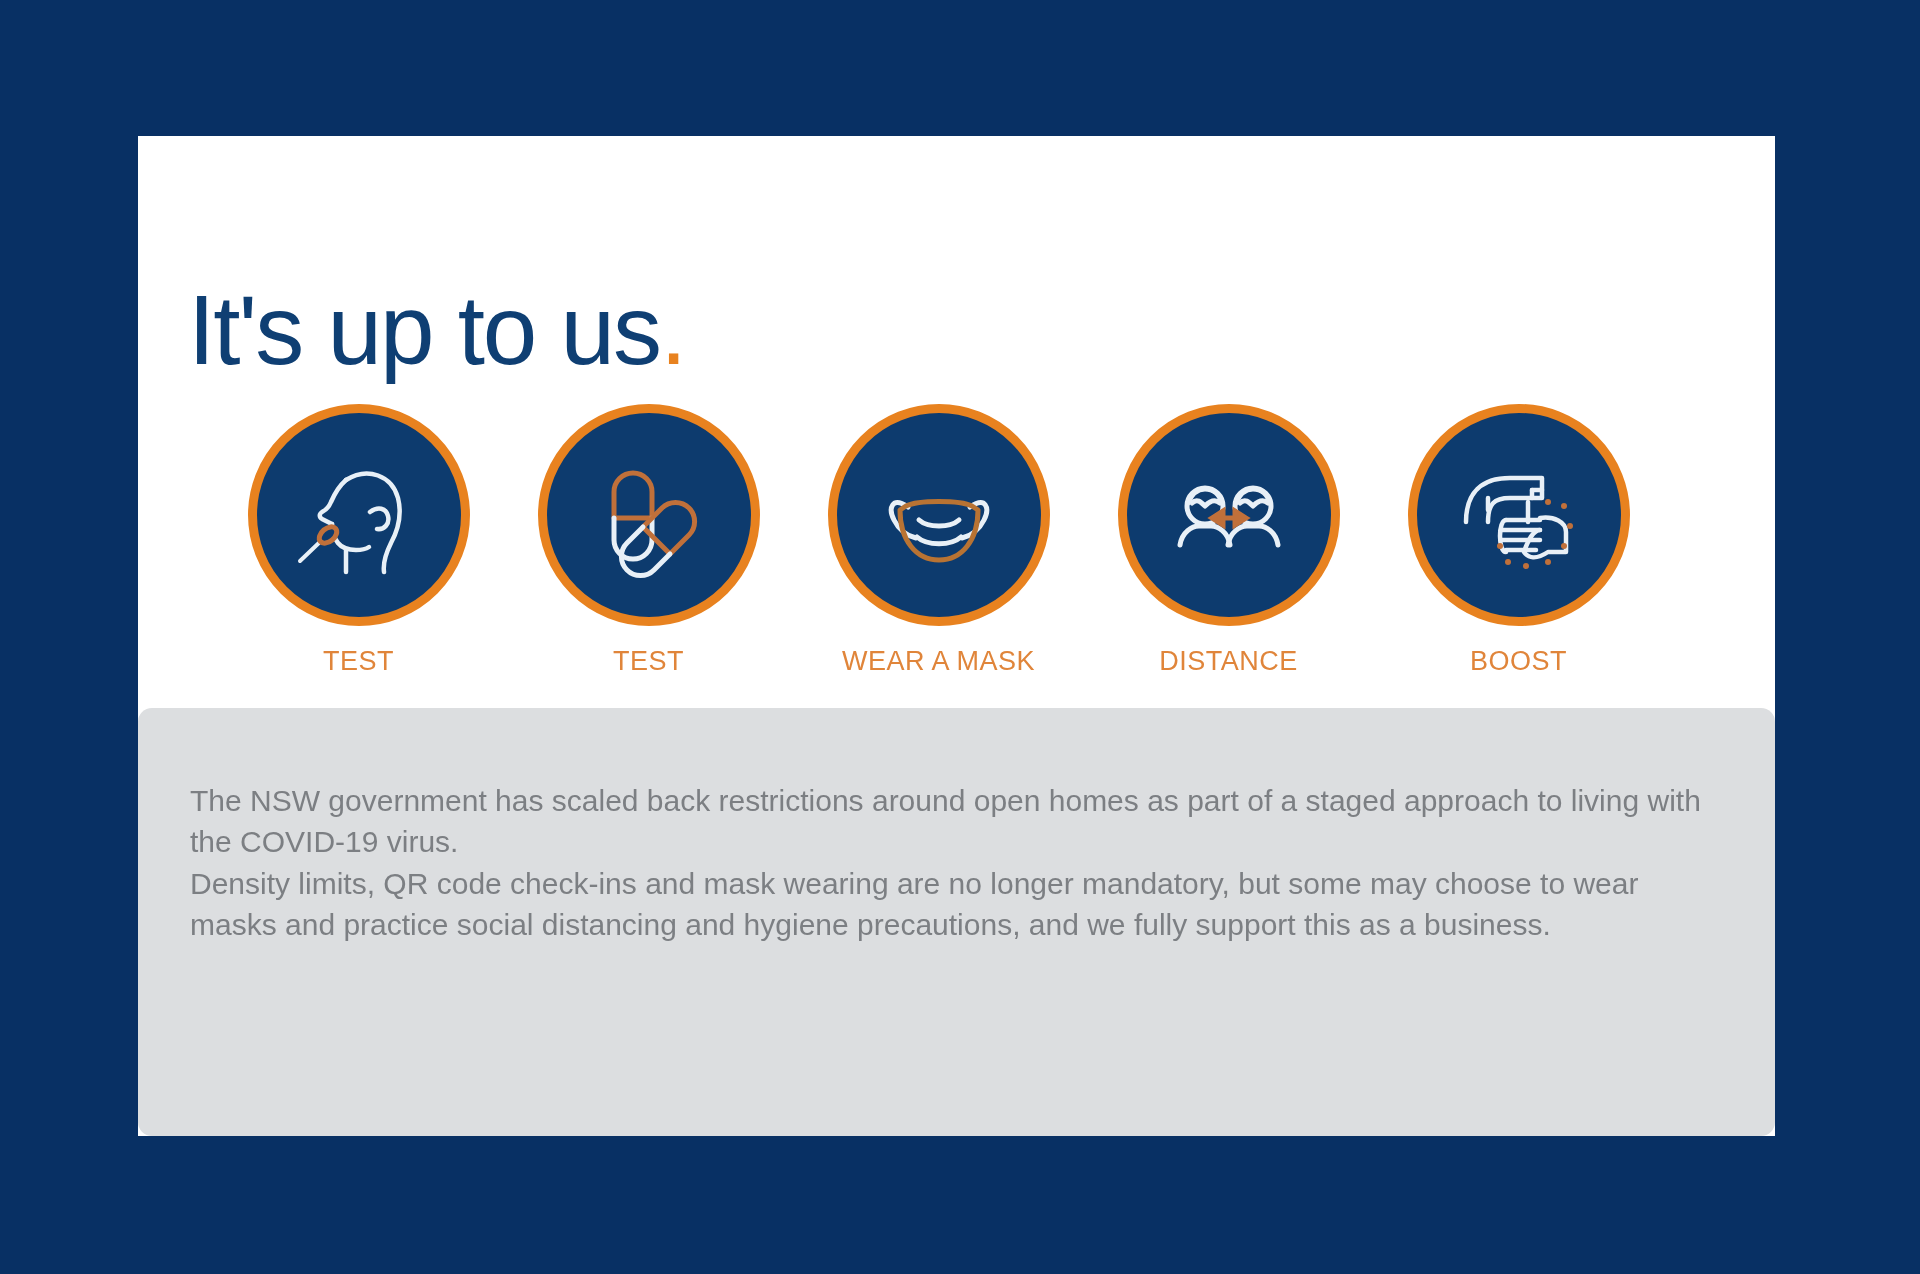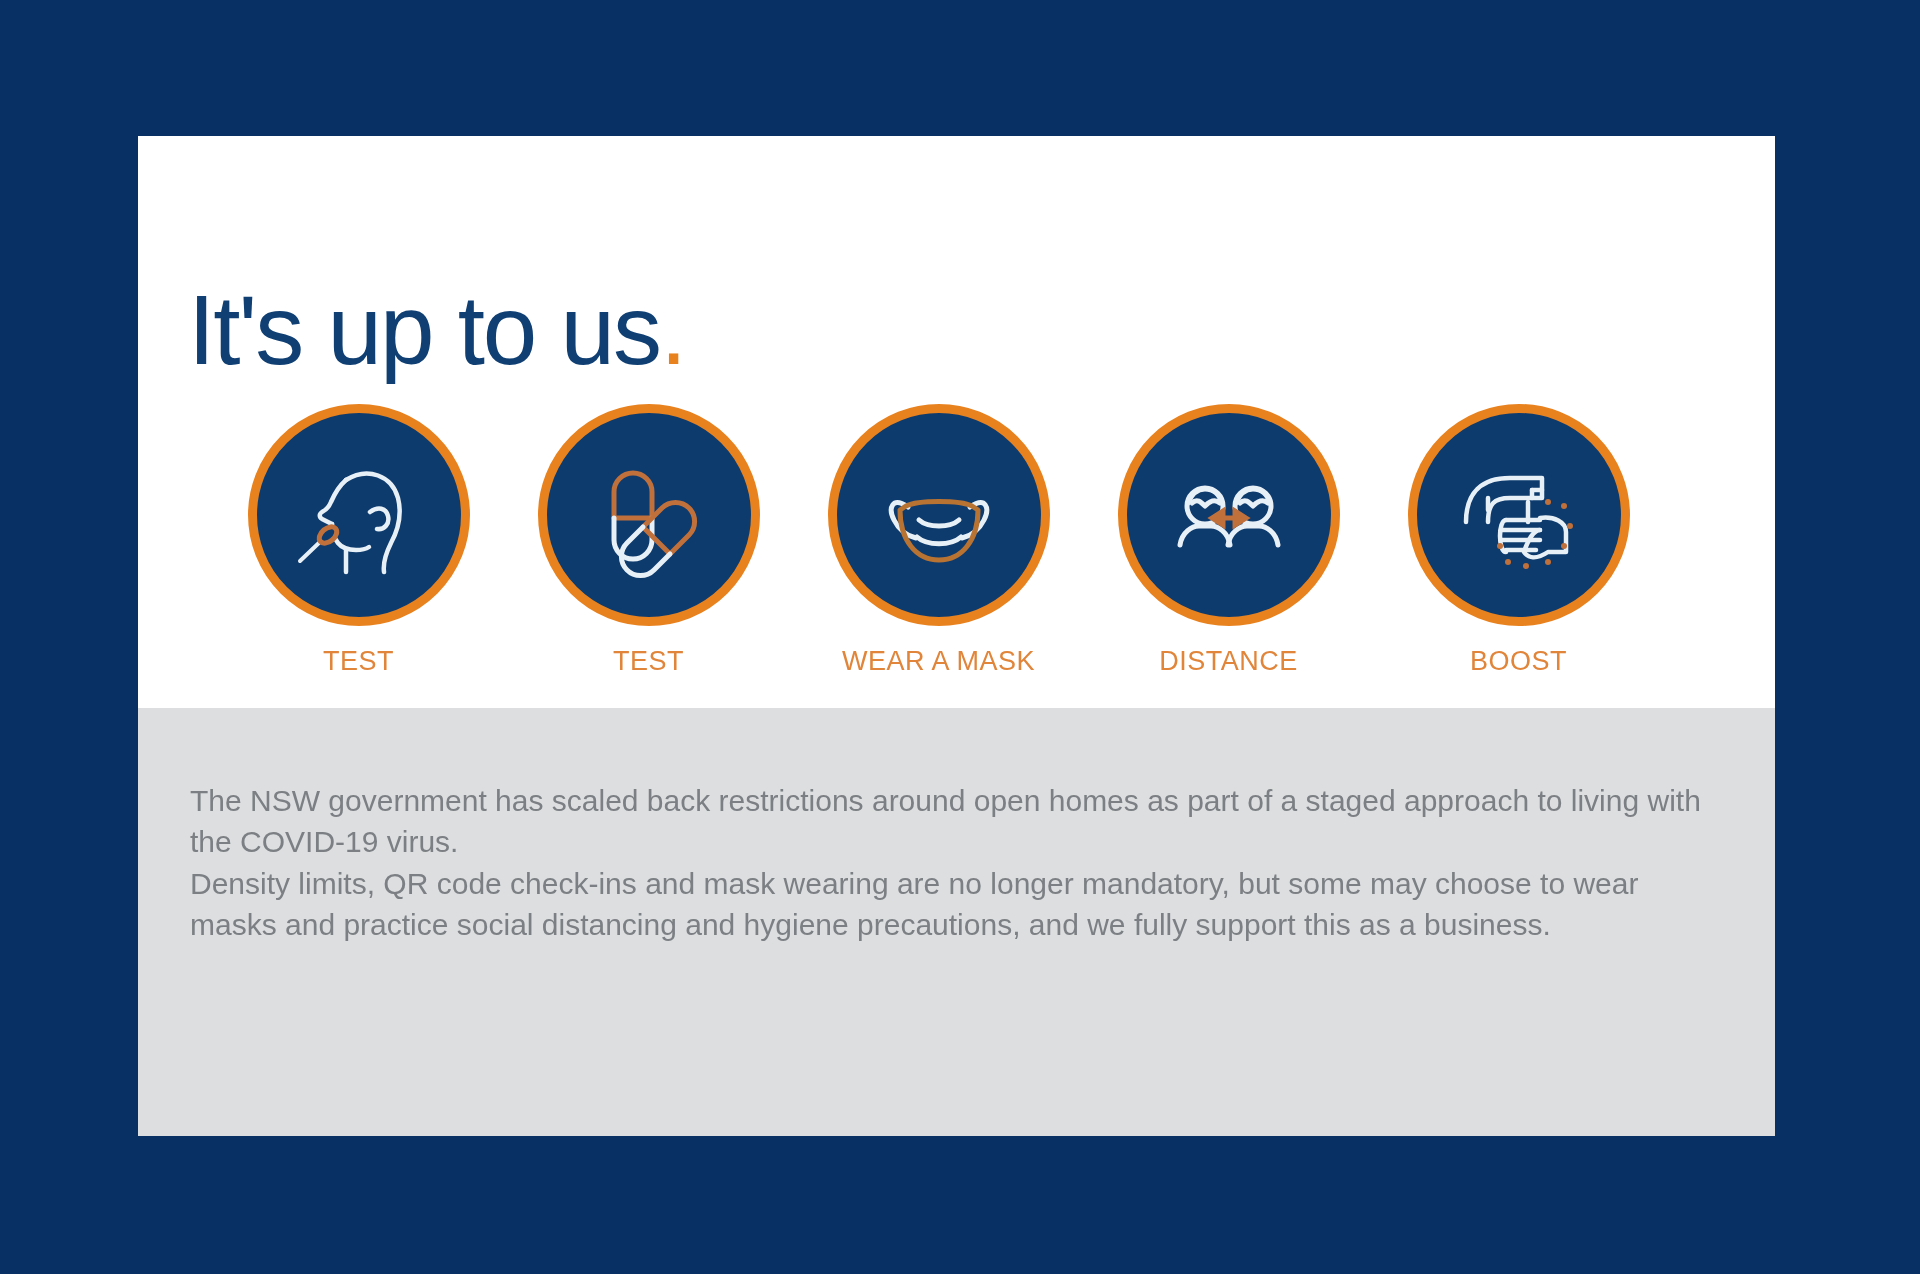--- a/index.html
+++ b/index.html
@@ -31,20 +31,21 @@
     position:relative;
     height:572px;
     background:#ffffff;
     flex:0 0 572px;
   }
 
   .card-bottom {
     flex:1 1 auto;
     background:#dcdee0;
     padding:72px 52px 0 52px;
+    border-radius:14px;
   }
 
   
   .headline {
     position:absolute;
     left:50px; top:99px;
     font-size:98px;
     font-weight:normal;
     letter-spacing:-2px;
     color:#0f3f73;

